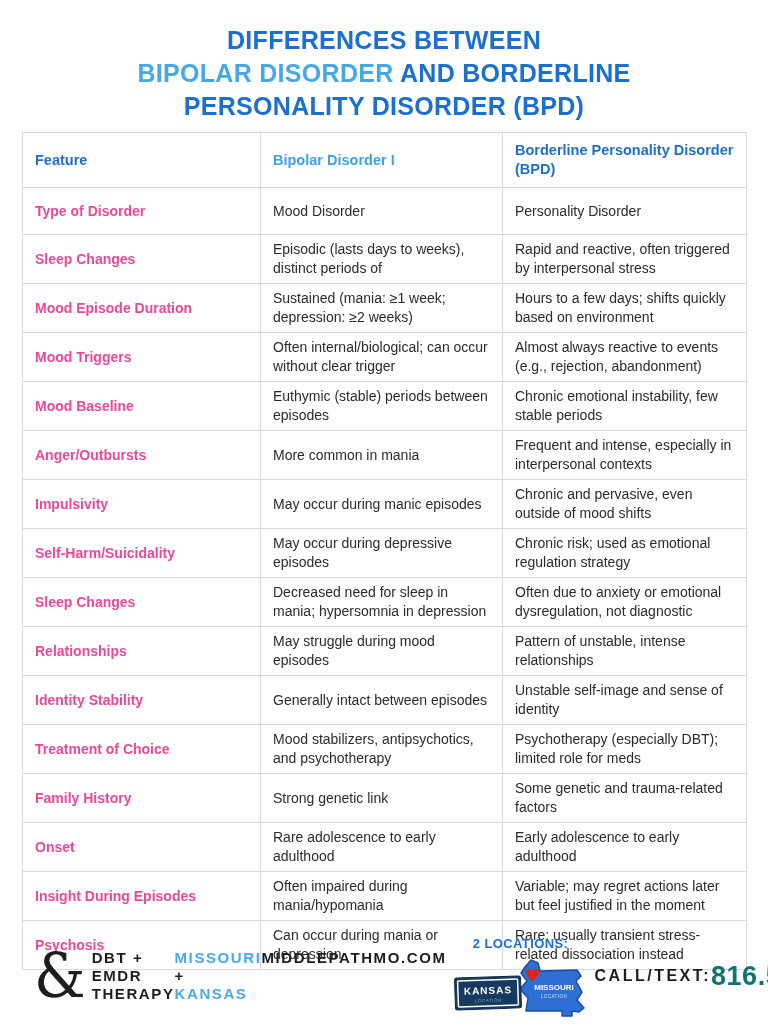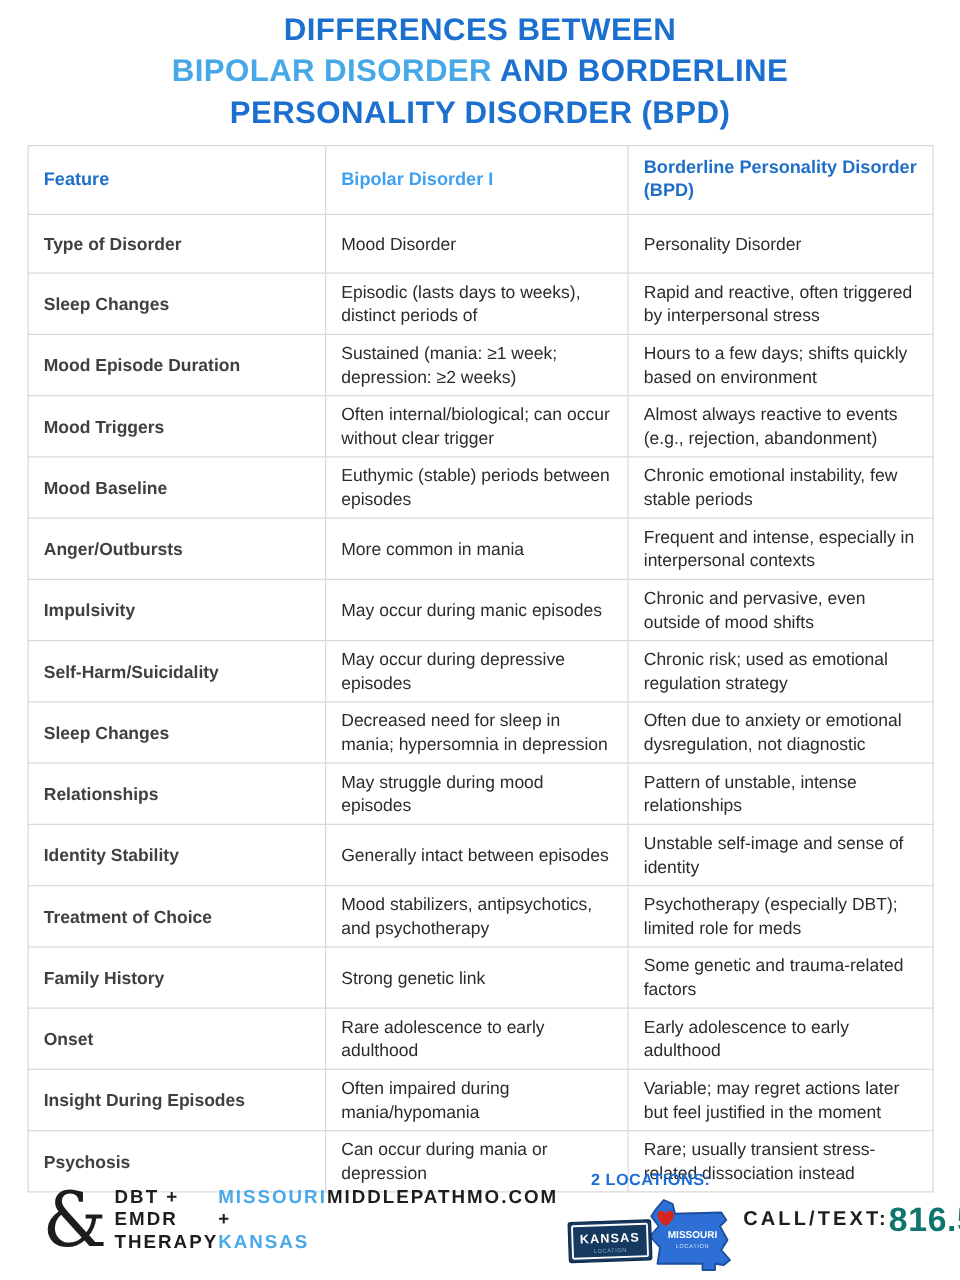--- a/index.html
+++ b/index.html
@@ -7,21 +7,21 @@
   body {
     width: 768px; height: 1024px;
     background: #ffffff;
     font-family: "Liberation Sans", sans-serif;
     position: relative;
     overflow: hidden;
   }
 
   
   .title-block {
-    padding-top: 8px;
+    padding-top: 24px;
     text-align: center;
     font-weight: 800;
     font-size: 25px;
     line-height: 33px;
     letter-spacing: 0.3px;
     color: #1b70cf;
   }
   .title-light { color: #47a8e8; }
 
   
@@ -46,21 +46,21 @@
     height: 55px;
     font-size: 14.5px;
     font-weight: 700;
   }
   th.h-feature { color: #1f6fc9; }
   th.h-bipolar { color: #3fa0f0; }
   th.h-bpd     { color: #1f6fc9; }
   table.compare td { height: 47px; color: #2b2b2b; }
   table.compare td:first-child {
     font-weight: 700;
-    color: #404040;
+    color: #ec4899;
     font-size: 14px;
   }
 
   
   .footer {
     position: absolute;
     left: 0; right: 0; bottom: 0;
     height: 88px;
     display: flex;
     align-items: center;

